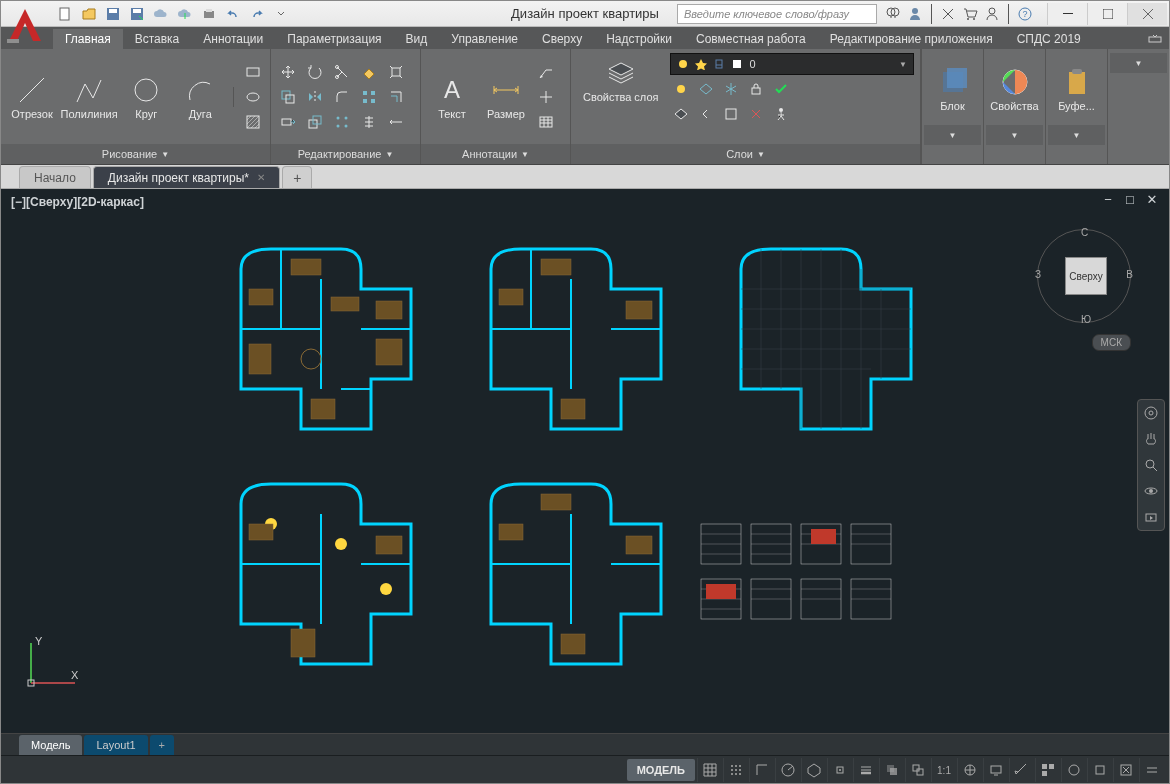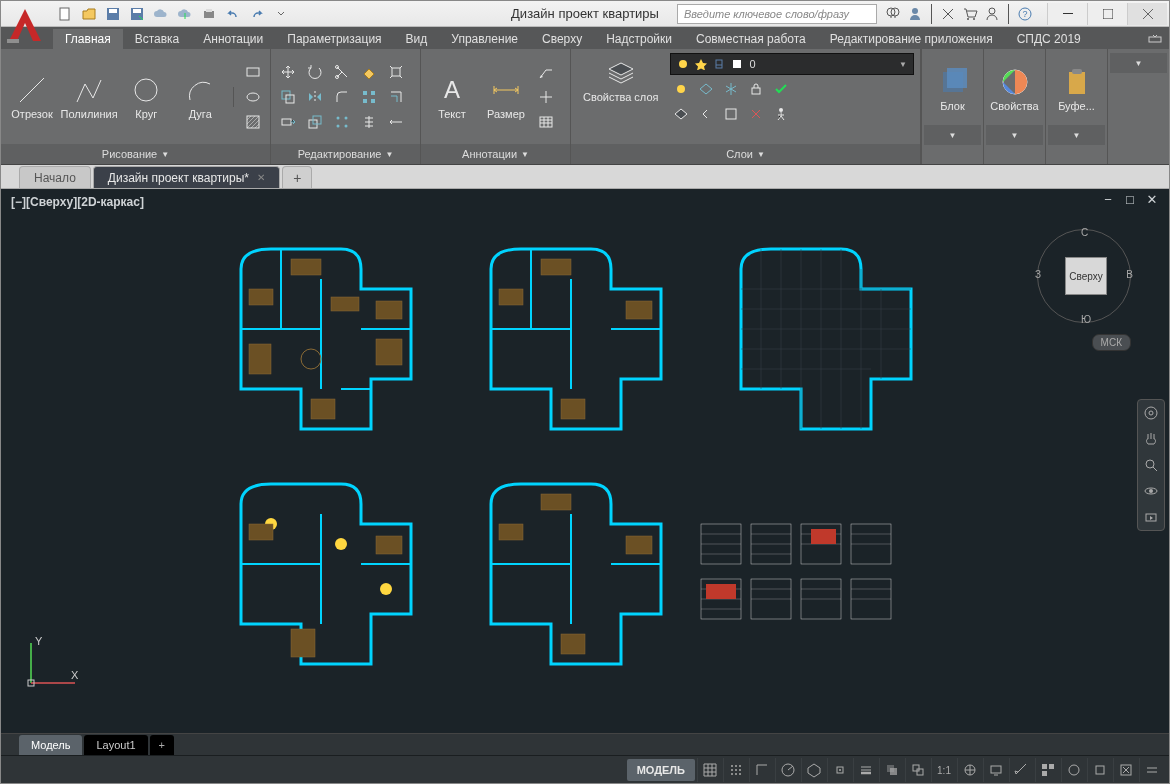--- a/index.html
+++ b/index.html
@@ -68,21 +68,21 @@
 
 
 .navbar-right { position:absolute; right:4px; top:210px; width:28px; display:flex; flex-direction:column; gap:0; background:rgba(80,84,88,.4); border:1px solid #555; border-radius:4px; }
 .nav-item { width:26px; height:26px; display:flex; align-items:center; justify-content:center; color:#aaa; cursor:pointer; }
 
 
 .ucs { position:absolute; left:20px; bottom:40px; width:60px; height:60px; }
 
 
 .layouttabs { height: 22px; background: #2f3437; display:flex; align-items:center; padding-left:18px; gap:2px; border-top:1px solid #444; }
-.layouttab { height:20px; padding:0 12px; font-size:11px; display:flex; align-items:center; background:#000000; color:#ccc; border-radius:3px 3px 0 0; cursor:pointer; }
+.layouttab { height:20px; padding:0 12px; font-size:11px; display:flex; align-items:center; background:#0c4a6e; color:#ccc; border-radius:3px 3px 0 0; cursor:pointer; }
 .layouttab.active { background:#5b636a; color:#fff; }
 .layouttab-add { width:20px; display:flex; align-items:center; justify-content:center; color:#aaa; }
 
 
 .statusbar { height:28px; background:#2f3437; display:flex; align-items:center; justify-content:flex-end; gap:2px; padding:0 6px; border-top:1px solid #1a1e20; }
 .status-model { padding:0 10px; height:22px; background:#5b636a; color:#e8e8e8; font-size:11px; font-weight:bold; display:flex; align-items:center; border-radius:2px; }
 .status-btn { width:24px; height:24px; display:flex; align-items:center; justify-content:center; color:#aaa; cursor:pointer; border-left:1px solid #3a3f42; }
 
 svg.icon { width: 16px; height: 16px; }
 .sep { width:1px; height:20px; background:#555; margin:0 4px; }

